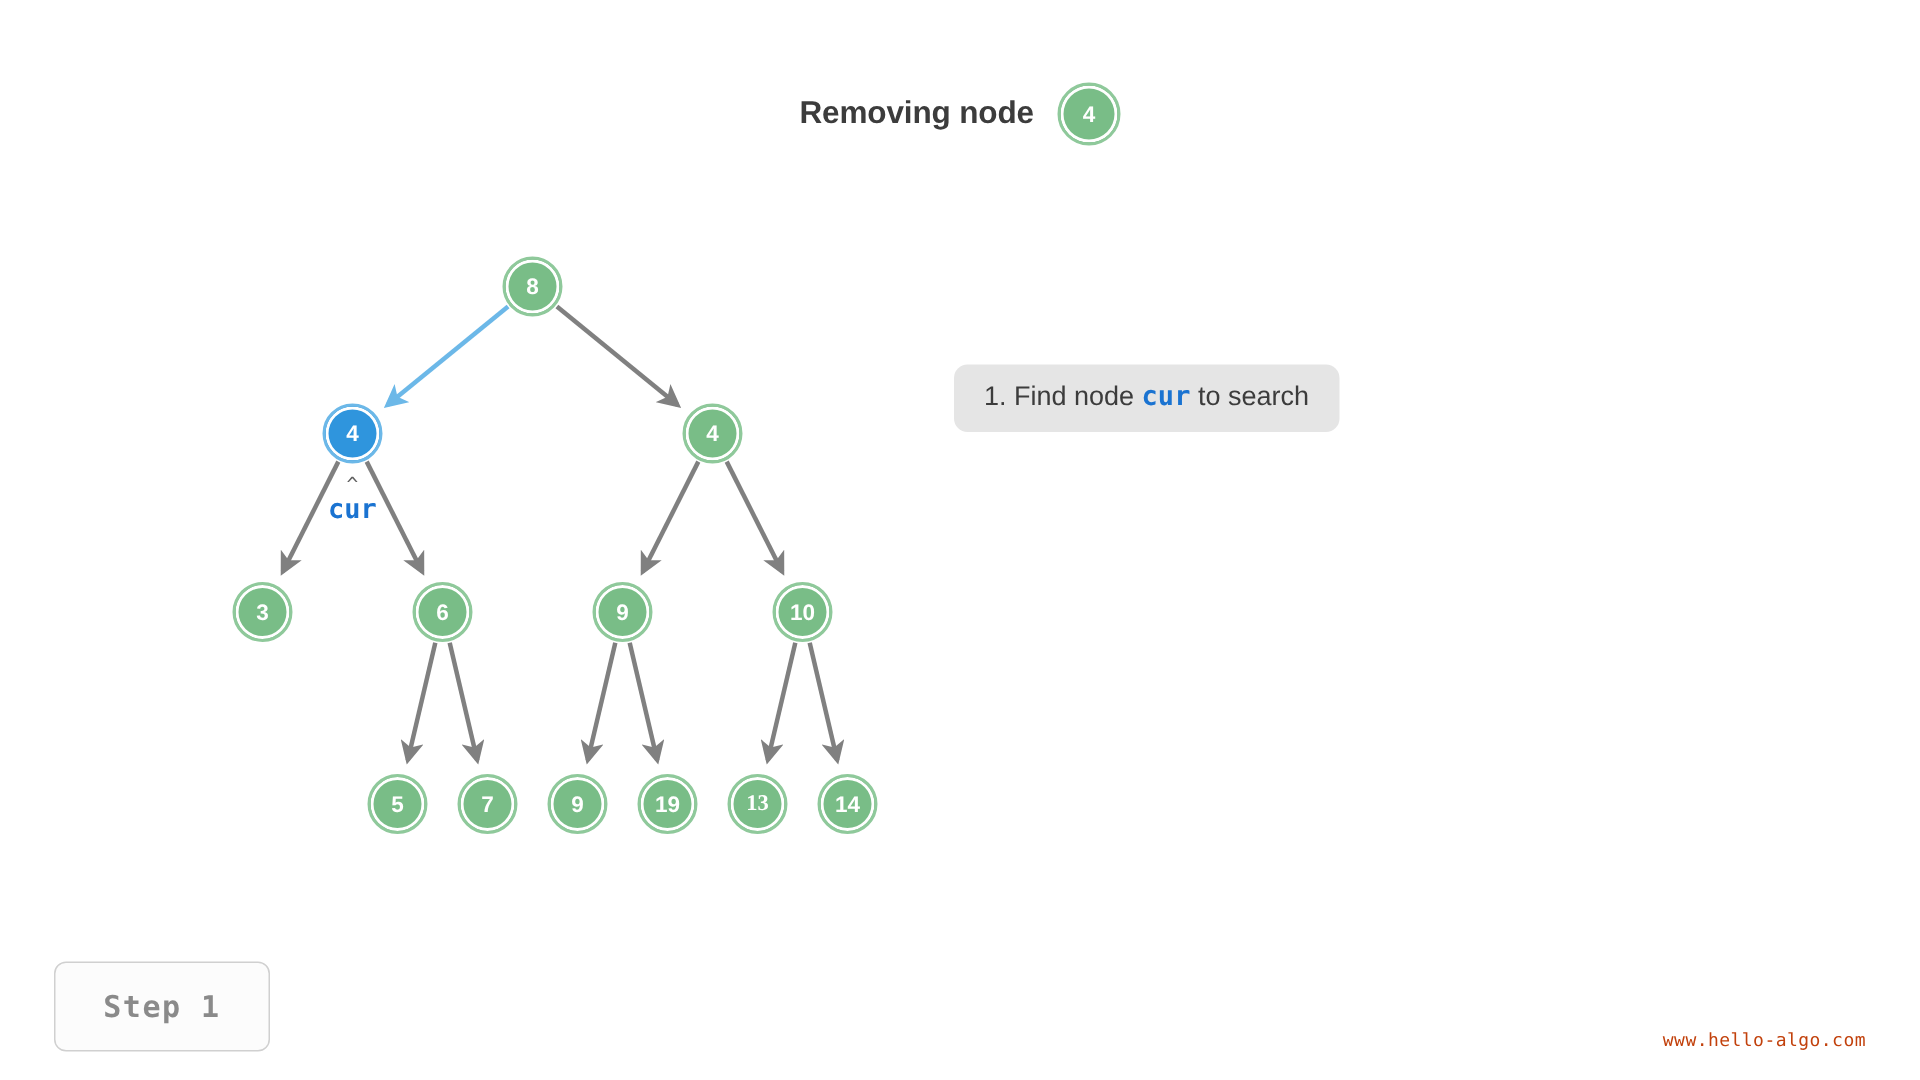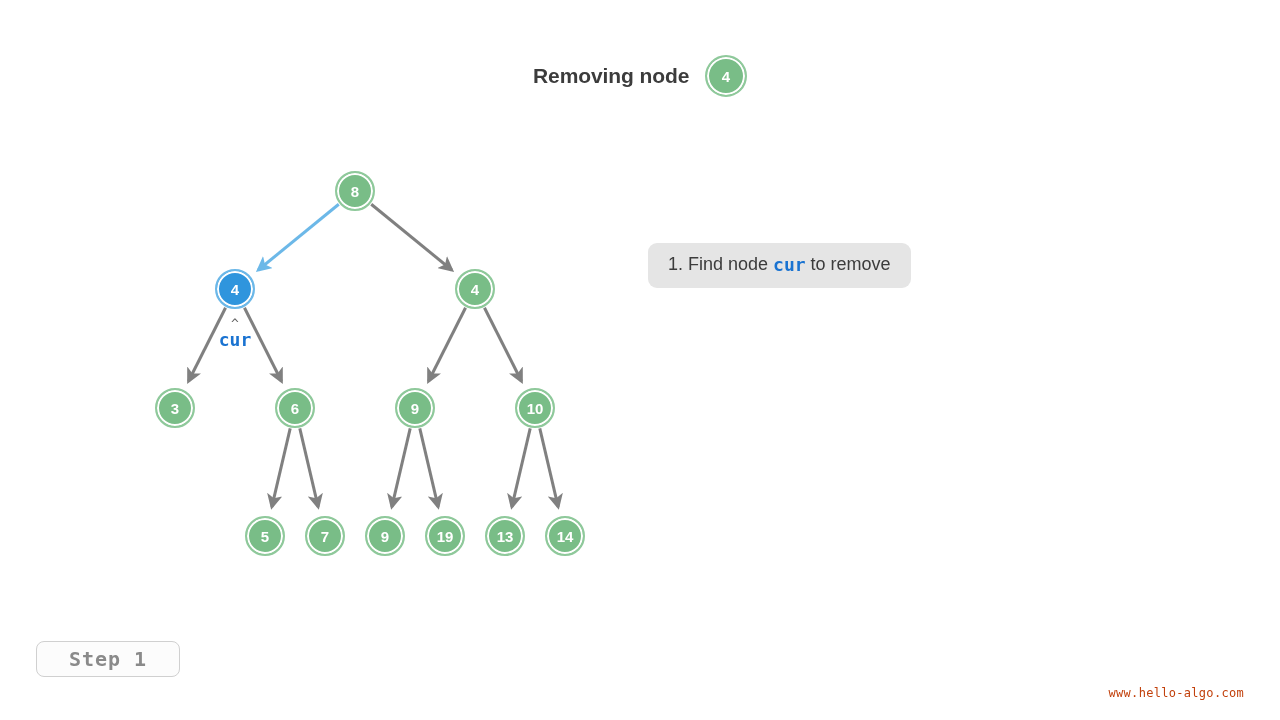--- a/index.html
+++ b/index.html
@@ -121,36 +121,35 @@
     left: 636px;
     top: 243px;
     padding: 11px 20px 13px 20px;
     background: #e5e5e5;
     border-radius: 9px;
     font-size: 18px;
     color: #3c3c3c;
     white-space: pre;
     display: flex;
     align-items: flex-start;
-    margin-left: 12px;
   }
   #instruction-box .code {
     font-family: "DejaVu Sans Mono", monospace;
     font-weight: bold;
     font-size: 18px;
     color: #1a73d1;
   }
 
   
   #step-badge {
     position: absolute;
     left: 36px;
     top: 641px;
     width: 144px;
-    height: 36px;
+    height: 60px;
     border: 1px solid #d0d0d0;
     border-radius: 8px;
     background: #fcfcfc;
     display: flex;
     align-items: center;
     justify-content: center;
     font-family: "DejaVu Sans Mono", monospace;
     font-size: 20px;
     font-weight: bold;
     color: #8a8a8a;
@@ -207,31 +206,31 @@
       <div class="tree-node blue" style="left: 235px; top: 289px;">4</div>
       <div class="tree-node green" style="left: 475px; top: 289px;">4</div>
       <div class="tree-node green" style="left: 175px; top: 408px;">3</div>
       <div class="tree-node green" style="left: 295px; top: 408px;">6</div>
       <div class="tree-node green" style="left: 415px; top: 408px;">9</div>
       <div class="tree-node green" style="left: 535px; top: 408px;">10</div>
       <div class="tree-node green" style="left: 265px; top: 536px;">5</div>
       <div class="tree-node green" style="left: 325px; top: 536px;">7</div>
       <div class="tree-node green" style="left: 385px; top: 536px;">9</div>
       <div class="tree-node green" style="left: 445px; top: 536px;">19</div>
-      <div class="tree-node green" style="left: 505px; top: 536px;">13</div>
+      <div class="tree-node green" style="left: 505px; top: 536px; font-family: Liberation Serif, serif;">13</div>
       <div class="tree-node green" style="left: 565px; top: 536px;">14</div>
     </div>
 
   <div id="cur-pointer" style="left: 235px; top: 318px;">
     <div id="cur-caret">^</div>
     <div id="cur-label">cur</div>
   </div>
 </div>
 
 <div id="instruction-box">
   <span>1. Find node </span>
   <span class="code">cur</span>
-  <span> to remove</span>
+  <span> to search</span>
 </div>
 
 <div id="step-badge">Step 1</div>
 
 <div id="watermark">www.hello-algo.com</div>
 
 </body></html>

